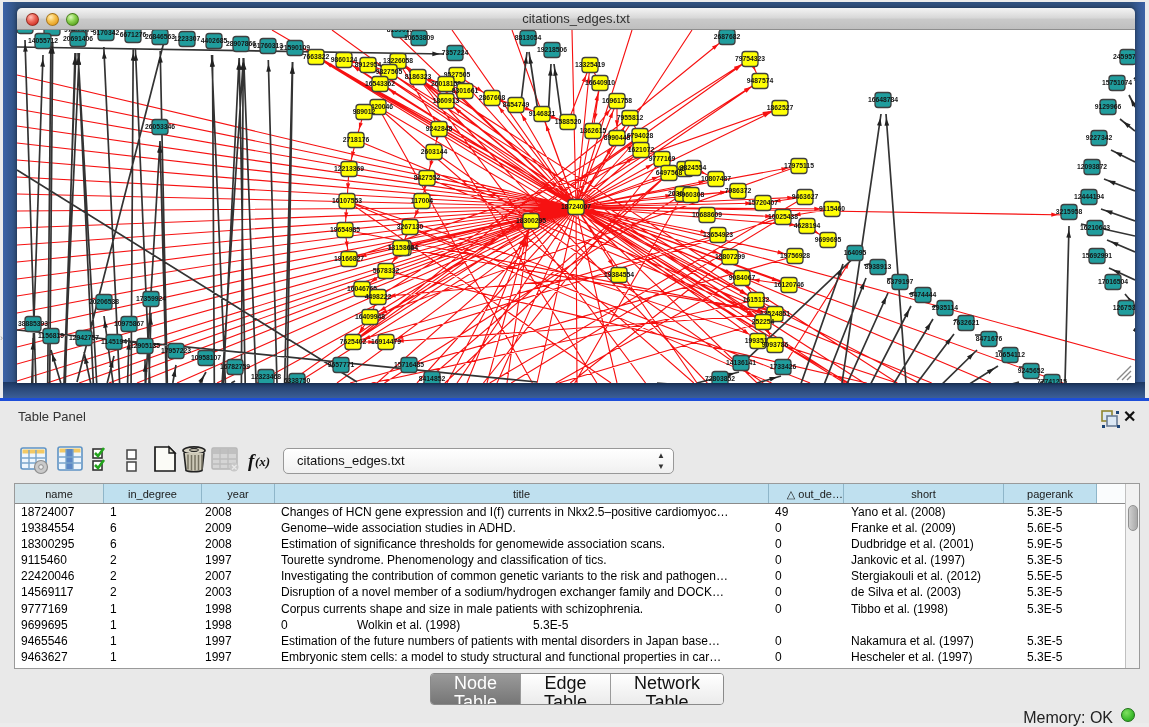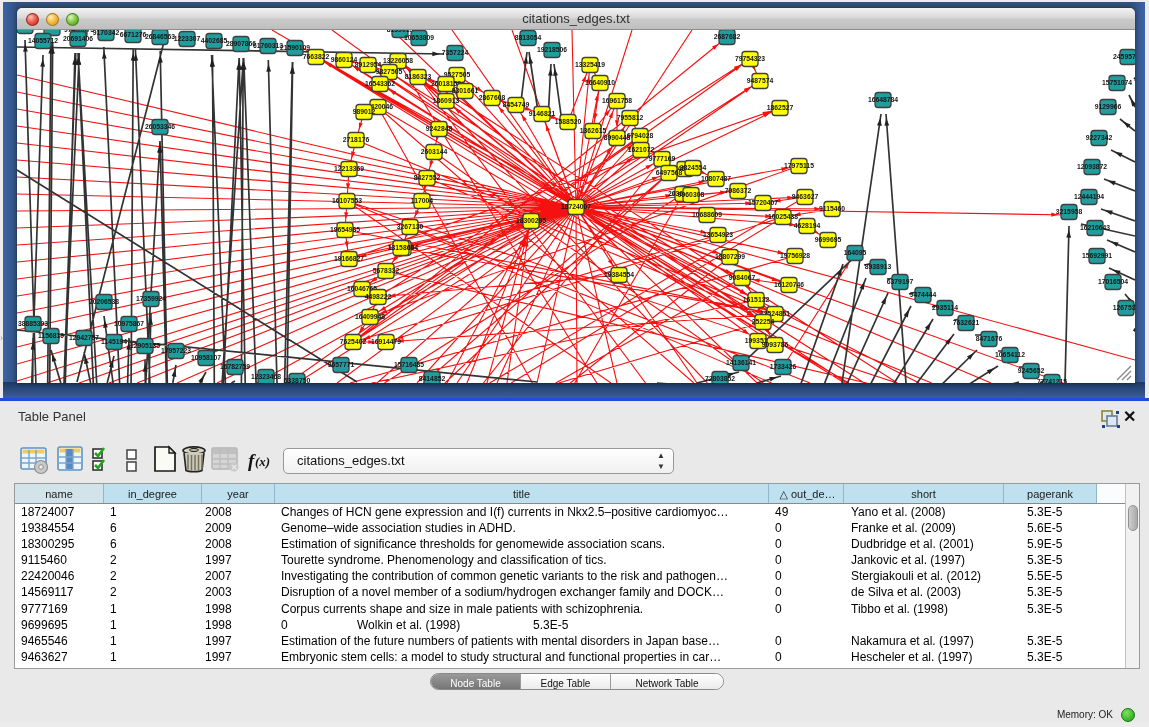--- a/index.html
+++ b/index.html
@@ -18,35 +18,35 @@
 #floatic{position:absolute;left:1101px;top:9px}
 #closeic{position:absolute;left:1123px;top:6px;font-size:16px;font-weight:bold;color:#111}
 #toolbar{position:absolute;left:0;top:40px;width:1149px;height:42px}
 #dropdown{position:absolute;left:283px;top:47px;width:391px;height:26px;background:linear-gradient(#ffffff,#f0f0f0);border:1px solid #989898;border-radius:5px;font-size:13px;color:#111;line-height:24px;padding-left:13px}
 #dropdown .stp{position:absolute;right:8px;top:1px;font-size:8px;color:#333;line-height:11px;text-align:center}
 #tbl{position:absolute;left:14px;top:82px;width:1126px;height:186px;background:#fff;border:1px solid #9a9a9a}
 #thead{display:flex;height:20px;background:#bfe0ef;border-bottom:1px solid #8a8a8a;font-size:11px;color:#1a1a1a}
 #thead div{border-right:1px solid #8fb6c9;text-align:center;line-height:20px;overflow:hidden;white-space:nowrap}
 #thead .h0{width:89px;background:#d2e3e9}
 #thead .h1{width:98px} #thead .h2{width:73px} #thead .h3{width:494px}
-#thead .h4{width:75px;text-align:center;padding-left:3px} #thead .h5{width:160px} #thead .h6{width:93px}
+#thead .h4{width:75px;text-align:right;padding-left:3px} #thead .h5{width:160px} #thead .h6{width:93px}
 #thead .h7{flex:1;background:#fafcfd;border-right:none}
 #tbody{font-size:12px;color:#000}
 .tr{display:flex;height:16.1px;line-height:16px;white-space:nowrap}
 .tr div{overflow:hidden}
 .c0{width:89px;padding-left:6px} .c1{width:98px;padding-left:6px} .c2{width:73px;padding-left:3px}
 .c3{width:494px;padding-left:6px} .c4{width:75px;padding-left:6px} .c5{width:160px;padding-left:7px} .c6{width:93px;padding-left:23px}
 #sbar{position:absolute;right:0px;top:0px;width:14px;height:184px;background:#f1f1f1;border-left:1px solid #c0c0c0}
 #sthumb{position:absolute;left:1.5px;top:21px;width:10px;height:26px;border-radius:5px;background:linear-gradient(90deg,#cfcfcf,#a9a9a9);border:1px solid #909090}
-#tabs{position:absolute;left:430px;top:272px;height:17px;display:flex;border:1px solid #8a8a8a;border-radius:9px;overflow:hidden;font-size:10px}
+#tabs{position:absolute;left:430px;top:272px;height:32px;display:flex;border:1px solid #8a8a8a;border-radius:4px;overflow:hidden;font-size:18px}
 #tabs div{line-height:19px;text-align:center}
 #tabs .sel{width:89px;background:linear-gradient(#9a9a9a,#767676);color:#fff}
 #tabs .t2{width:91px;background:linear-gradient(#ffffff,#ebebeb);color:#111;border-left:1px solid #9a9a9a;border-right:1px solid #9a9a9a}
 #tabs .t3{width:112px;background:linear-gradient(#ffffff,#ebebeb);color:#111}
-#status{position:absolute;right:36px;top:308px;font-size:10px;color:#222}
+#status{position:absolute;right:36px;top:308px;font-size:16px;color:#222}
 #gdot{position:absolute;right:14px;top:307px;width:14px;height:14px;border-radius:50%;background:radial-gradient(circle at 38% 32%,#7fe060,#3dbb2d 60%,#27961b);border:1px solid #1e6f17}
 </style></head>
 <body>
 <div id="desktop">
     <div class="bstrip"></div>
   </div>
 <div id="netwin">
   <div id="titlebar">
       <span class="tl r"></span>
       <span class="tl y"></span>

